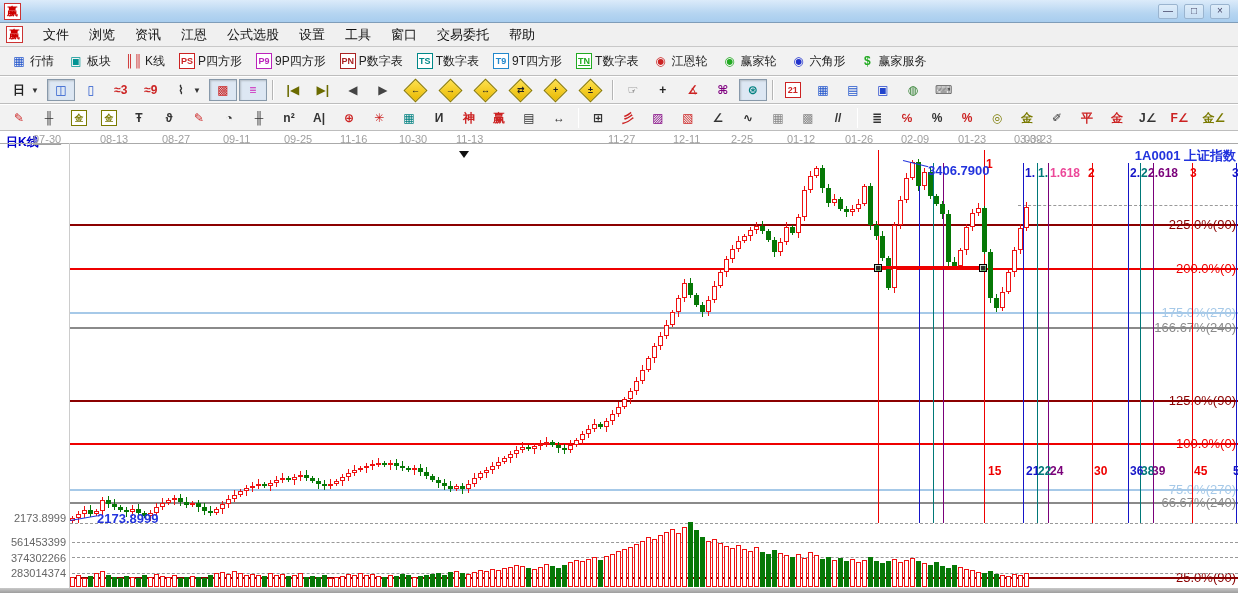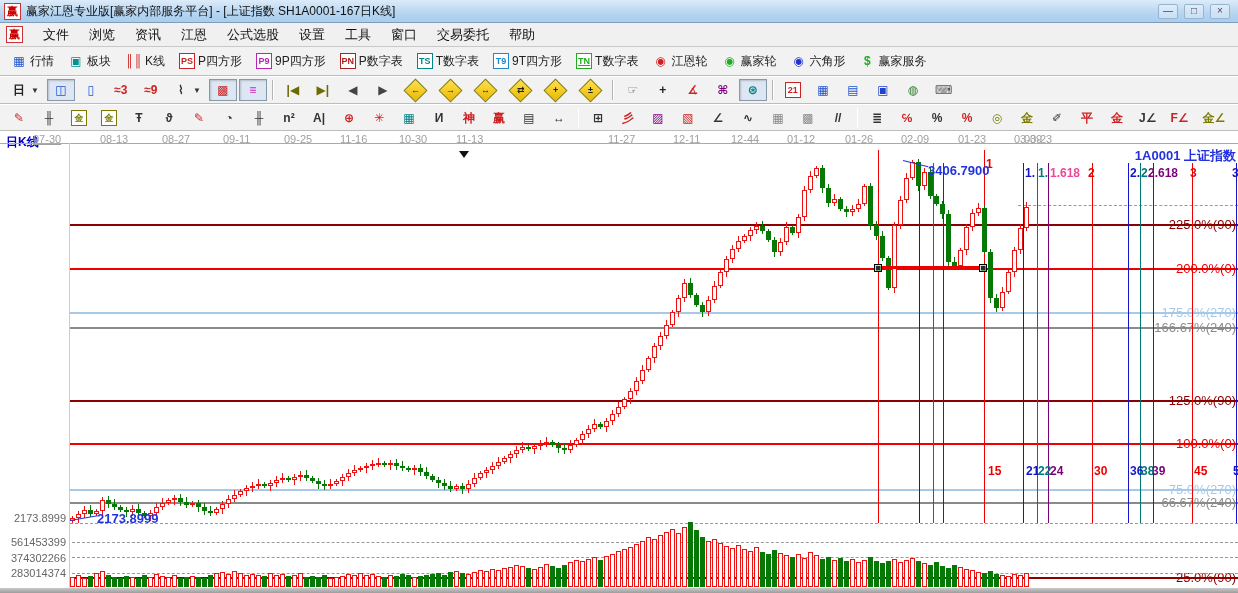--- a/index.html
+++ b/index.html
@@ -56,21 +56,20 @@
   .anchor{width:8px;height:8px;background:#2b2b2b;border:1px solid #000;box-sizing:border-box;
     box-shadow:inset 1px 1px 0 #cfd8cf, inset -1px -1px 0 #6a6;}
   #bottom-strip{position:absolute;left:0;top:457px;width:1238px;height:5px;
     background:linear-gradient(#c9c9c9,#9d9d9d);}
 </style>
 </head>
 <body>
 
 <div id="titlebar">
   <span class="appico">赢</span>
-  <span>赢家江恩专业版[赢家内部服务平台] - [上证指数  SH1A0001-167日K线]</span>
   <div id="win-controls">
       <span>—</span>
       <span>□</span>
       <span>×</span>
     </div>
 </div>
 
 <div id="menubar">
   <span class="appico">赢</span>
 <span class="menu-item">文件</span>
@@ -380,21 +379,21 @@
 <span class="abs date-lbl" style="left: 33px; top: 2px; text-decoration: underline;">07-30</span>
     <span class="abs date-lbl" style="left: 100px; top: 2px;">08-13</span>
     <span class="abs date-lbl" style="left: 162px; top: 2px;">08-27</span>
     <span class="abs date-lbl" style="left: 223px; top: 2px;">09-11</span>
     <span class="abs date-lbl" style="left: 284px; top: 2px;">09-25</span>
     <span class="abs date-lbl" style="left: 340px; top: 2px;">11-16</span>
     <span class="abs date-lbl" style="left: 399px; top: 2px;">10-30</span>
     <span class="abs date-lbl" style="left: 456px; top: 2px;">11-13</span>
     <span class="abs date-lbl" style="left: 608px; top: 2px;">11-27</span>
     <span class="abs date-lbl" style="left: 673px; top: 2px;">12-11</span>
-    <span class="abs date-lbl" style="left: 731px; top: 2px;">12-44</span>
+    <span class="abs date-lbl" style="left: 731px; top: 2px;">2-25</span>
     <span class="abs date-lbl" style="left: 787px; top: 2px;">01-12</span>
     <span class="abs date-lbl" style="left: 845px; top: 2px;">01-26</span>
     <span class="abs date-lbl" style="left: 901px; top: 2px;">02-09</span>
     <span class="abs date-lbl" style="left: 958px; top: 2px;">01-23</span>
     <span class="abs date-lbl" style="left: 1014px; top: 2px;">03-09</span>
     <span class="abs date-lbl" style="left: 1024px; top: 2px;">03-23</span>
     <div class="abs hline" style="left: 70px; top: 93px; width: 1168px; background: rgb(139, 0, 0);"></div>
     <span class="abs lvl-lbl" style="right: 2px; top: 86px; color: rgb(139, 0, 0); background: rgba(255, 255, 255, 0);">225.0%(90)</span>
     <div class="abs hline" style="left: 70px; top: 137px; width: 1168px; background: rgb(238, 0, 0);"></div>
     <span class="abs lvl-lbl" style="right: 2px; top: 130px; color: rgb(238, 0, 0); background: rgba(255, 255, 255, 0);">200.0%(0)</span>

